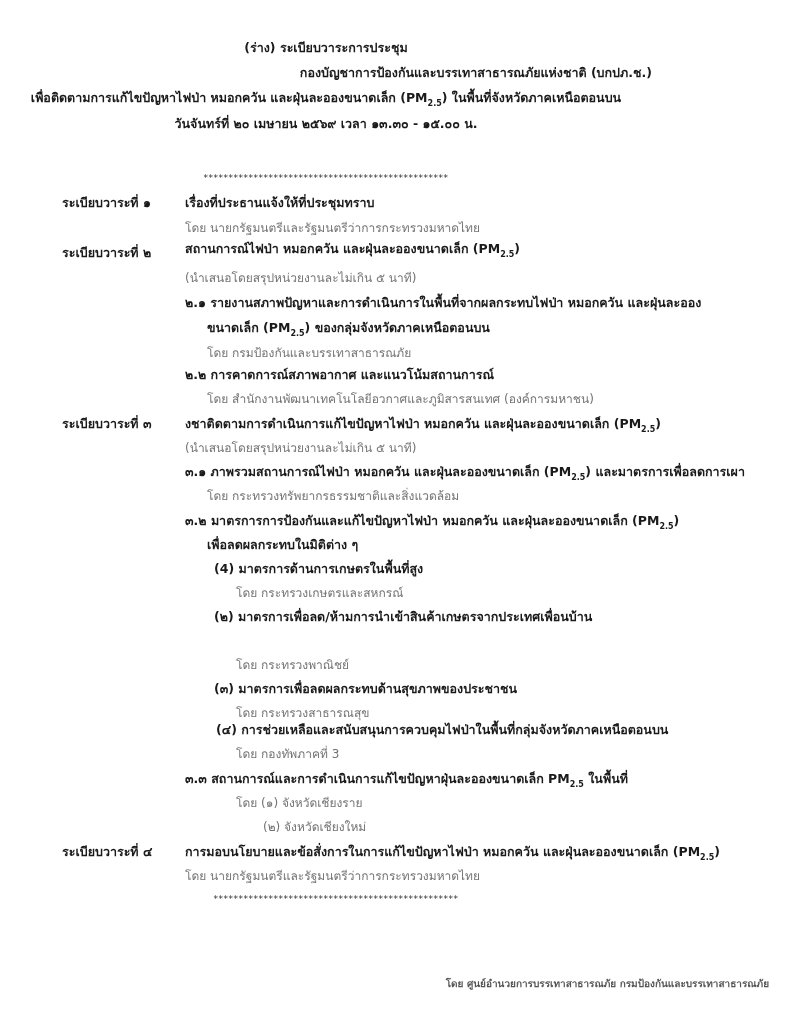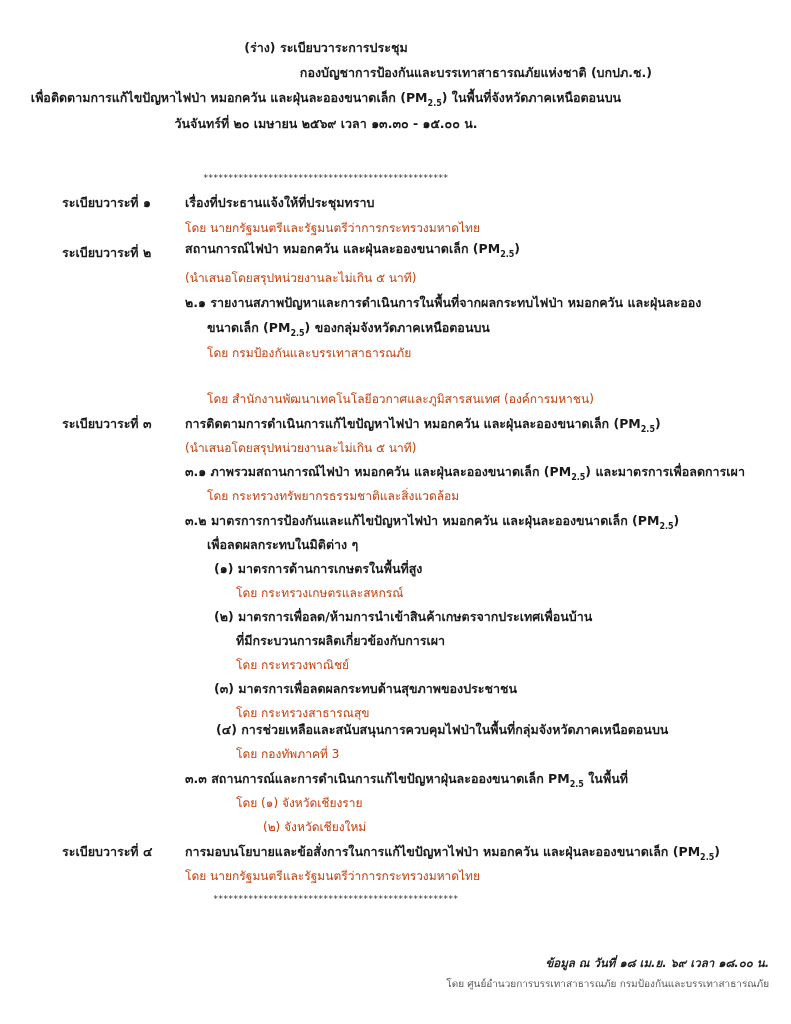--- a/index.html
+++ b/index.html
@@ -5,21 +5,21 @@
   html, body { margin: 0; padding: 0; background: #ffffff; }
   body {
     width: 791px; height: 1024px; position: relative; overflow: hidden;
     font-family: "DejaVu Sans", "Liberation Sans", sans-serif;
     color: #222222;
   }
   .page { position: absolute; left: 0; top: 0; width: 791px; height: 1024px; }
   .line { position: absolute; white-space: nowrap; font-size: 12.5px; line-height: 20px; }
   .center { left: 0; width: 652px; text-align: center; }
   .b { font-weight: bold; color: #1a1a1a; }
-  .n { font-weight: normal; color: #c2410c; font-size: 12px; }
+  .n { font-weight: normal; color: #737373; font-size: 12px; }
   .stars { font-size: 9px; letter-spacing: 0.5px; color: #333; }
   sub { font-size: 8px; line-height: 0; }
   .foot1 { font-style: italic; font-weight: bold; font-size: 11.5px; color: #222; }
   .foot2 { font-size: 10px; color: #555; }
 </style>
 </head>
 <body>
 
 <div class="page">
 
@@ -34,50 +34,49 @@
   <div class="line n" style="top:218px; left:185px;">โดย นายกรัฐมนตรีและรัฐมนตรีว่าการกระทรวงมหาดไทย</div>
 
   <div class="line b" style="top:243px; left:62px;">ระเบียบวาระที่ ๒</div>
   <div class="line b" style="top:239px; left:185px;"><span>สถานการณ์ไฟป่า หมอกควัน และฝุ่นละอองขนาดเล็ก (PM</span><sub>2.5</sub><span>)</span></div>
   <div class="line n" style="top:268px; left:185px;">(นำเสนอโดยสรุปหน่วยงานละไม่เกิน ๕ นาที)</div>
 
   <div class="line b" style="top:293px; left:185px;">๒.๑ รายงานสภาพปัญหาและการดำเนินการในพื้นที่จากผลกระทบไฟป่า หมอกควัน และฝุ่นละออง</div>
   <div class="line b" style="top:318px; left:207px;"><span>ขนาดเล็ก (PM</span><sub>2.5</sub><span>) ของกลุ่มจังหวัดภาคเหนือตอนบน</span></div>
   <div class="line n" style="top:343px; left:207px;">โดย กรมป้องกันและบรรเทาสาธารณภัย</div>
 
+  <div class="line b" style="top:365px; left:185px;">๒.๒ การคาดการณ์สภาพอากาศ และแนวโน้มสถานการณ์</div>
   <div class="line n" style="top:389px; left:207px;">โดย สำนักงานพัฒนาเทคโนโลยีอวกาศและภูมิสารสนเทศ (องค์การมหาชน)</div>
 
   <div class="line b" style="top:414px; left:62px;">ระเบียบวาระที่ ๓</div>
-  <div class="line b" style="top:414px; left:185px;"><span>การติดตามการดำเนินการแก้ไขปัญหาไฟป่า หมอกควัน และฝุ่นละอองขนาดเล็ก (PM</span><sub>2.5</sub><span>)</span></div>
+  <div class="line b" style="top:414px; left:185px;"><span>งชาติดตามการดำเนินการแก้ไขปัญหาไฟป่า หมอกควัน และฝุ่นละอองขนาดเล็ก (PM</span><sub>2.5</sub><span>)</span></div>
   <div class="line n" style="top:438px; left:185px;">(นำเสนอโดยสรุปหน่วยงานละไม่เกิน ๕ นาที)</div>
 
   <div class="line b" style="top:462px; left:185px;"><span>๓.๑ ภาพรวมสถานการณ์ไฟป่า หมอกควัน และฝุ่นละอองขนาดเล็ก (PM</span><sub>2.5</sub><span>) และมาตรการเพื่อลดการเผา</span></div>
   <div class="line n" style="top:486px; left:207px;">โดย กระทรวงทรัพยากรธรรมชาติและสิ่งแวดล้อม</div>
 
   <div class="line b" style="top:511px; left:185px;text-align:right;"><span>๓.๒ มาตรการการป้องกันและแก้ไขปัญหาไฟป่า หมอกควัน และฝุ่นละอองขนาดเล็ก (PM</span><sub>2.5</sub><span>)</span></div>
   <div class="line b" style="top:535px; left:207px;">เพื่อลดผลกระทบในมิติต่าง ๆ</div>
 
-  <div class="line b" style="top:559px; left:214px;">(๑) มาตรการด้านการเกษตรในพื้นที่สูง</div>
+  <div class="line b" style="top:559px; left:214px;">(4) มาตรการด้านการเกษตรในพื้นที่สูง</div>
   <div class="line n" style="top:583px; left:236px;">โดย กระทรวงเกษตรและสหกรณ์</div>
 
   <div class="line b" style="top:607px; left:214px;">(๒) มาตรการเพื่อลด/ห้ามการนำเข้าสินค้าเกษตรจากประเทศเพื่อนบ้าน</div>
-  <div class="line b" style="top:631px; left:236px;">ที่มีกระบวนการผลิตเกี่ยวข้องกับการเผา</div>
   <div class="line n" style="top:655px; left:236px;">โดย กระทรวงพาณิชย์</div>
 
   <div class="line b" style="top:679px; left:214px;">(๓) มาตรการเพื่อลดผลกระทบด้านสุขภาพของประชาชน</div>
   <div class="line n" style="top:703px; left:236px;">โดย กระทรวงสาธารณสุข</div>
 
   <div class="line b" style="top:720px; left:216px;">(๔) การช่วยเหลือและสนับสนุนการควบคุมไฟป่าในพื้นที่กลุ่มจังหวัดภาคเหนือตอนบน</div>
   <div class="line n" style="top:744px; left:236px;">โดย กองทัพภาคที่ 3</div>
 
   <div class="line b" style="top:769px; left:185px;"><span>๓.๓ สถานการณ์และการดำเนินการแก้ไขปัญหาฝุ่นละอองขนาดเล็ก PM</span><sub>2.5</sub><span> ในพื้นที่</span></div>
   <div class="line n" style="top:793px; left:236px;">โดย (๑) จังหวัดเชียงราย</div>
   <div class="line n" style="top:817px; left:263px;">(๒) จังหวัดเชียงใหม่</div>
 
   <div class="line b" style="top:842px; left:62px;">ระเบียบวาระที่ ๔</div>
   <div class="line b" style="top:842px; left:185px;"><span>การมอบนโยบายและข้อสั่งการในการแก้ไขปัญหาไฟป่า หมอกควัน และฝุ่นละอองขนาดเล็ก (PM</span><sub>2.5</sub><span>)</span></div>
   <div class="line n" style="top:866px; left:185px;">โดย นายกรัฐมนตรีและรัฐมนตรีว่าการกระทรวงมหาดไทย</div>
 
   <div class="line center stars" style="top:889px; left:10px;">*************************************************</div>
 
-  <div class="line foot1" style="top:953px; right:22px;">ข้อมูล ณ วันที่ ๑๘ เม.ย. ๖๙ เวลา ๑๘.๐๐ น.</div>
-  <div class="line foot2" style="top:974px; right:22px;">โดย ศูนย์อำนวยการบรรเทาสาธารณภัย กรมป้องกันและบรรเทาสาธารณภัย</div>
+  <div class="line foot2" style="top:974px; right:22px;font-weight:bold;">โดย ศูนย์อำนวยการบรรเทาสาธารณภัย กรมป้องกันและบรรเทาสาธารณภัย</div>
 </div>
 
 </body></html>

